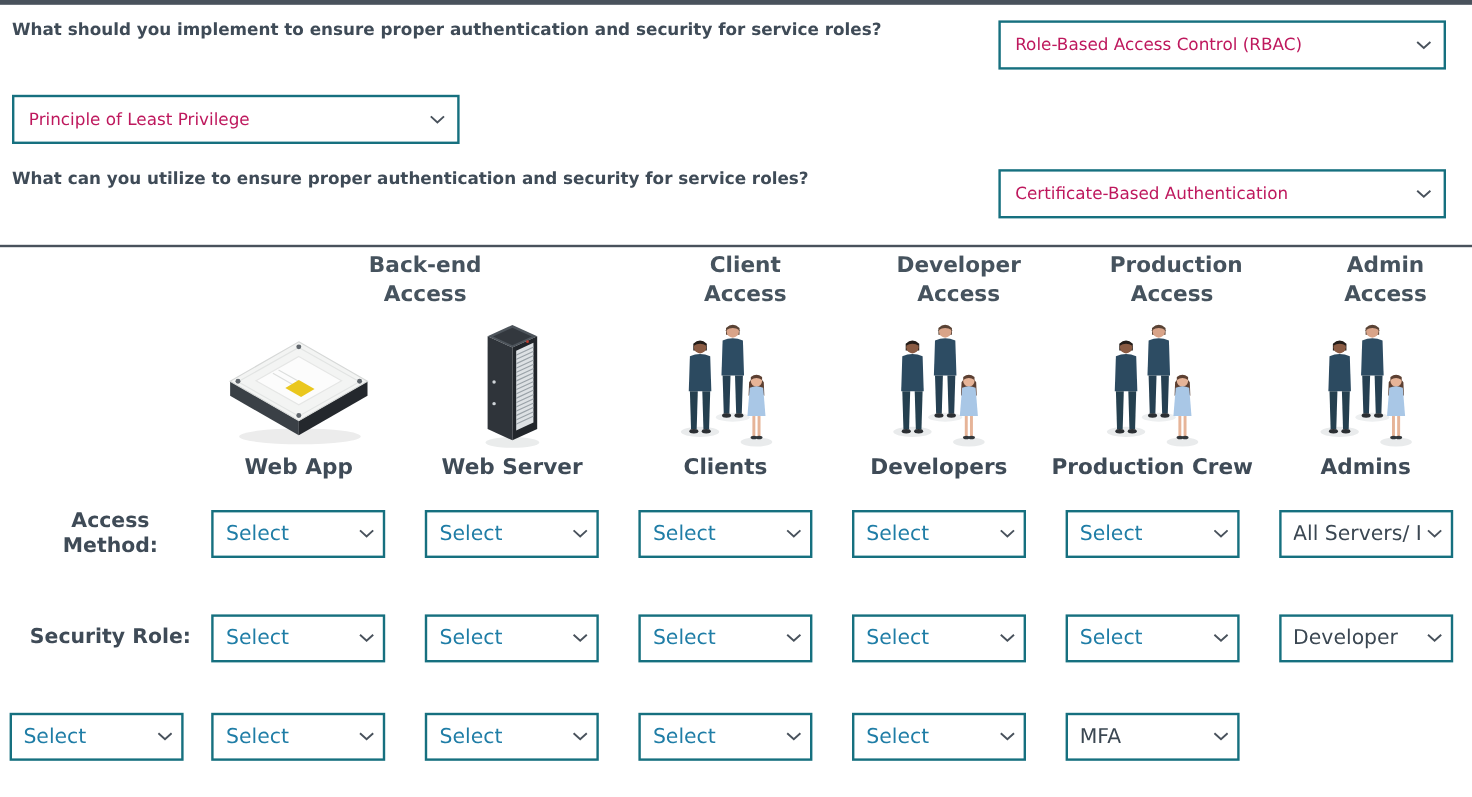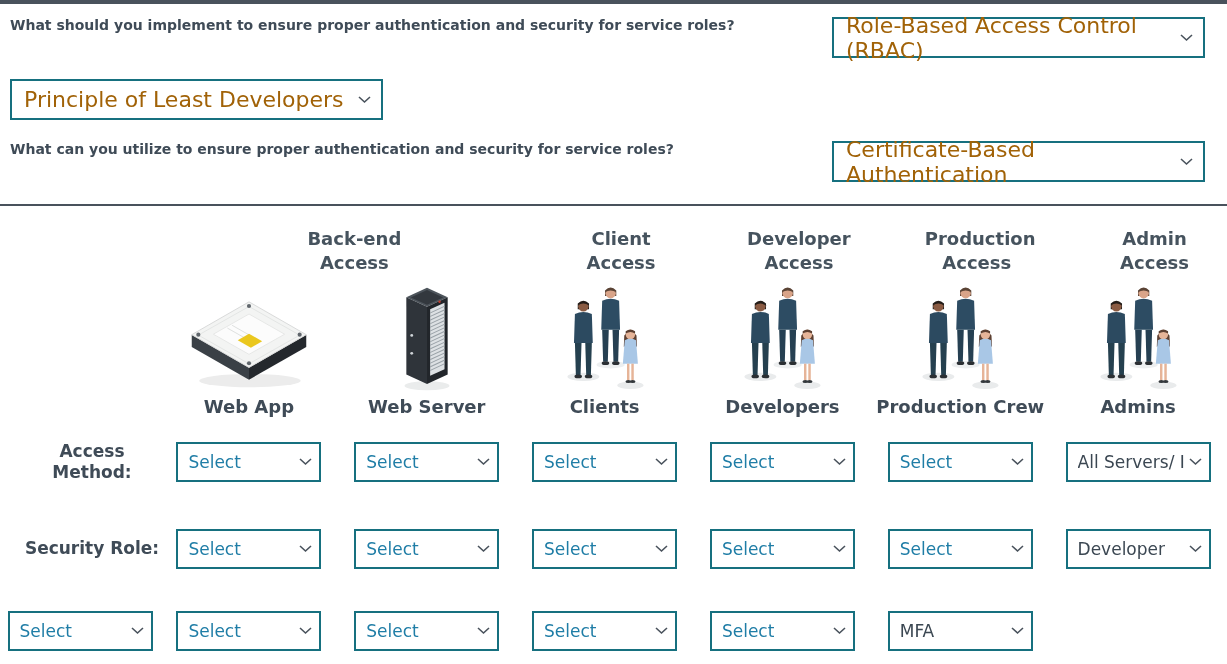--- a/index.html
+++ b/index.html
@@ -10,27 +10,27 @@
     color:#3f4b57;
   }
   .topbar { height:4px; background:#49525c; }
   
   .questions { padding:12px 22px 0 10px; }
   .q-row { display:flex; justify-content:space-between; align-items:flex-start; height:62px; }
   .q-text { width:780px; font-weight:bold; font-size:14px; line-height:1.32; color:#3f4b57; }
   .dd {
     width:373px; height:41px; border:2px solid #16707f; background:#fff;
     display:flex; align-items:center; justify-content:space-between;
-    padding:0 10px 0 12px; font-size:22px; color:#a16207; cursor:pointer;
+    padding:0 10px 0 12px; font-size:14px; color:#be185d; cursor:pointer;
     margin-top:1px;
   }
   .divider { height:2px; background:#49525c; margin-top:2px; }
   
   .grid-row { display:grid; grid-template-columns:160px repeat(6,1fr); align-items:center; }
-  .headers { margin-top:21px; align-items:start;gap:33px; }
+  .headers { margin-top:4px; align-items:start;gap:33px; }
   .ghead { text-align:center; font-weight:bold; font-size:18px; line-height:1.35; color:#46535e; }
   .ghead span { display:inline-block; max-width:104px; }
   .span2 { grid-column:2 / span 2; }
   .icons { margin-top:2px; align-items:end; }
   .icell { display:flex; justify-content:center; align-items:flex-end; height:114px; }
   .names { margin-top:4px; }
   .nm { text-align:center; font-weight:bold; font-size:18px; color:#3f4b57; white-space:nowrap; }
   .sel-row-1 { margin-top:24px; }
   .sel-row-2 { margin-top:46px; }
   .sel-row-3 { margin-top:42px; }
@@ -104,21 +104,21 @@
       <span>Role-Based Access Control (RBAC)</span>
       <span class="chev">
           <svg width="13" height="8" viewBox="0 0 13 8">
             <use href="#chev-glyph"></use>
           </svg>
         </span>
     </div>
   </div>
   <div class="q-row">
     <div class="dd" role="combobox">
-      <span>Principle of Least Developers</span>
+      <span>Principle of Least Privilege</span>
       <span class="chev">
           <svg width="13" height="8" viewBox="0 0 13 8">
             <use href="#chev-glyph"></use>
           </svg>
         </span>
     </div>
   </div>
   <div class="q-row">
     <div class="q-text">What can you utilize to ensure proper authentication and security for service roles?</div>
     <div class="dd" role="combobox">

